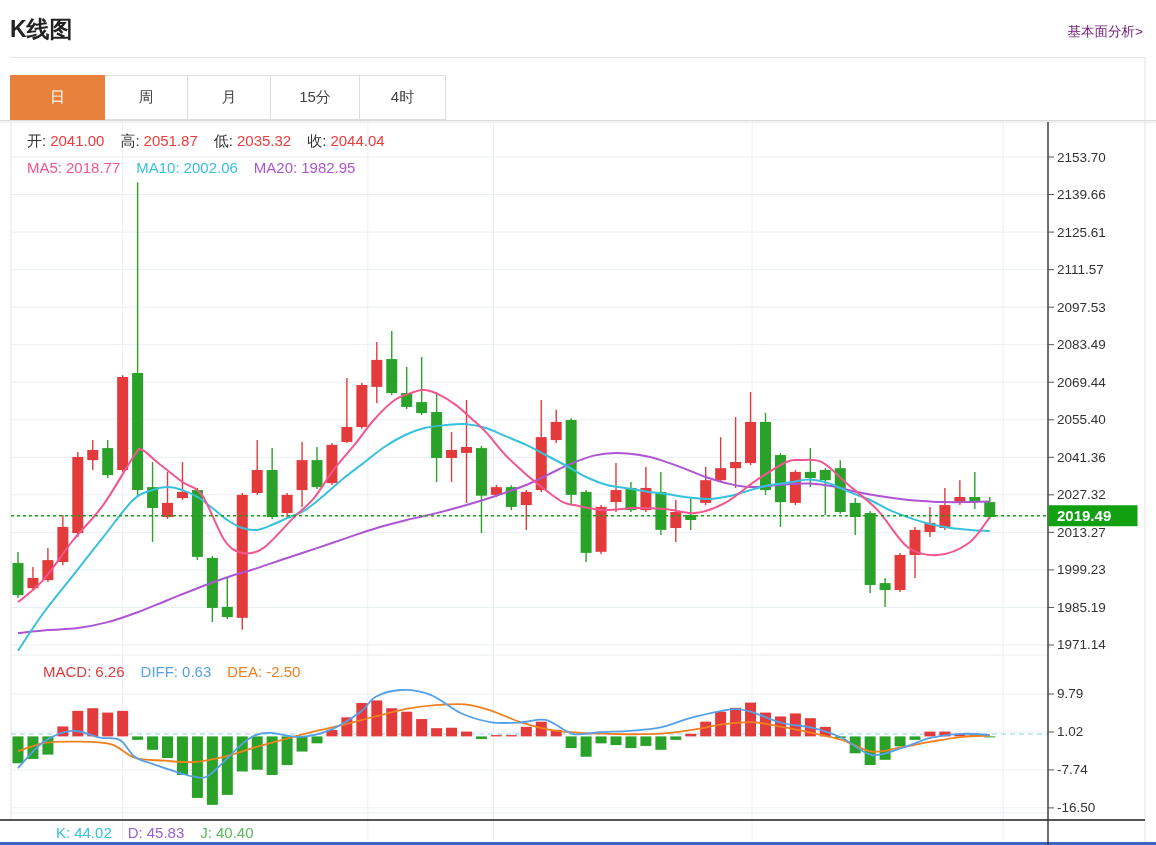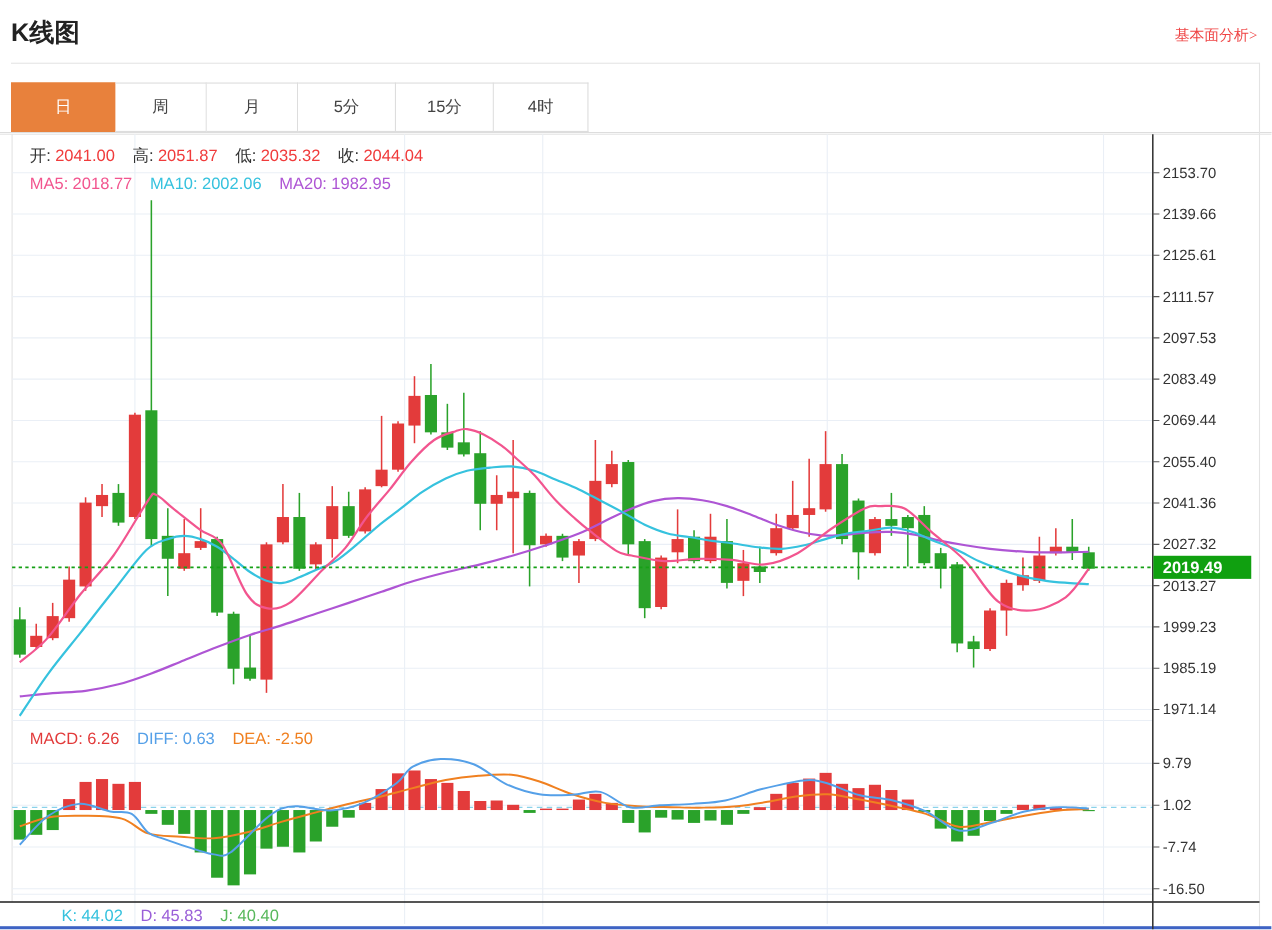--- a/index.html
+++ b/index.html
@@ -1,47 +1,46 @@
 <!DOCTYPE html>
 <html><head>
 <meta charset="utf-8">
 <style>
   html,body{margin:0;padding:0;background:#fff;}
   body{width:1156px;height:845px;position:relative;overflow:hidden;
        font-family:"Liberation Sans","DejaVu Sans",sans-serif;}
   .page-title{position:absolute;left:10px;top:14px;font-size:23px;font-weight:bold;color:#222;margin:0;}
-  .fund-link{position:absolute;right:13px;top:23px;font-size:13.5px;color:#ef4444;text-decoration:none;cursor:pointer;font-family:Liberation Serif, serif;}
+  .fund-link{position:absolute;right:13px;top:23px;font-size:13.5px;color:#701a75;text-decoration:none;cursor:pointer;}
   .header-divider{position:absolute;left:10px;top:57px;width:1135px;height:1px;background:#e5e5e5;}
   .tabs{position:absolute;left:10px;top:75px;height:45px;display:flex;}
   .tab{box-sizing:border-box;height:45px;display:flex;align-items:center;justify-content:center;
        border:1px solid #ddd;border-left:none;font-size:15px;color:#444;background:#fff;cursor:pointer;}
   .tab:first-child{border-left:1px solid #ddd;}
   .tab.active{background:#e8813c;border-color:#e8813c;color:#fff;}
   .tabs-underline{position:absolute;left:0;top:120px;width:1156px;height:1px;background:#ddd;}
   svg#chart{position:absolute;left:0;top:0;}
   .legend{position:absolute;font-size:15px;white-space:nowrap;z-index:3;}
   .lg-item{margin-right:16px;}
   .lg-label{margin-right:4px;}
   #legend-ohlc{left:27px;top:132px;}
   #legend-ma{left:27px;top:159px;}
-  #legend-macd{left:27px;top:663px;}
+  #legend-macd{left:43px;top:663px;}
   #legend-kdj{left:27px;top:824px;margin-left:29px;}
 </style>
 </head>
 <body>
 
 <h1 class="page-title">K线图</h1>
 <a class="fund-link">基本面分析&gt;</a>
 <div class="header-divider"></div>
 
 <div class="tabs" id="tabs">
     <div class="tab active" style="width: 95px;">日</div>
     <div class="tab" style="width: 83px;">周</div>
     <div class="tab" style="width: 83px;">月</div>
-    <div class="tab" style="width: 89px;">5分</div>
     <div class="tab" style="width: 89px;">15分</div>
     <div class="tab" style="width: 86px; text-align: center;">4时</div>
   </div>
 <div class="tabs-underline"></div>
 
 <svg id="chart" width="1156" height="845">
     <line x1="0" y1="122" x2="1156" y2="122" stroke="#e3e3e3" stroke-width="1"></line>
     <line x1="11" y1="122" x2="11" y2="820" stroke="#e3e3e3" stroke-width="1"></line>
     <line x1="1145" y1="57" x2="1145" y2="845" stroke="#e3e3e3" stroke-width="1"></line>
     <line x1="11" y1="157" x2="1048" y2="157" stroke="#eaeff6" stroke-width="1"></line>

